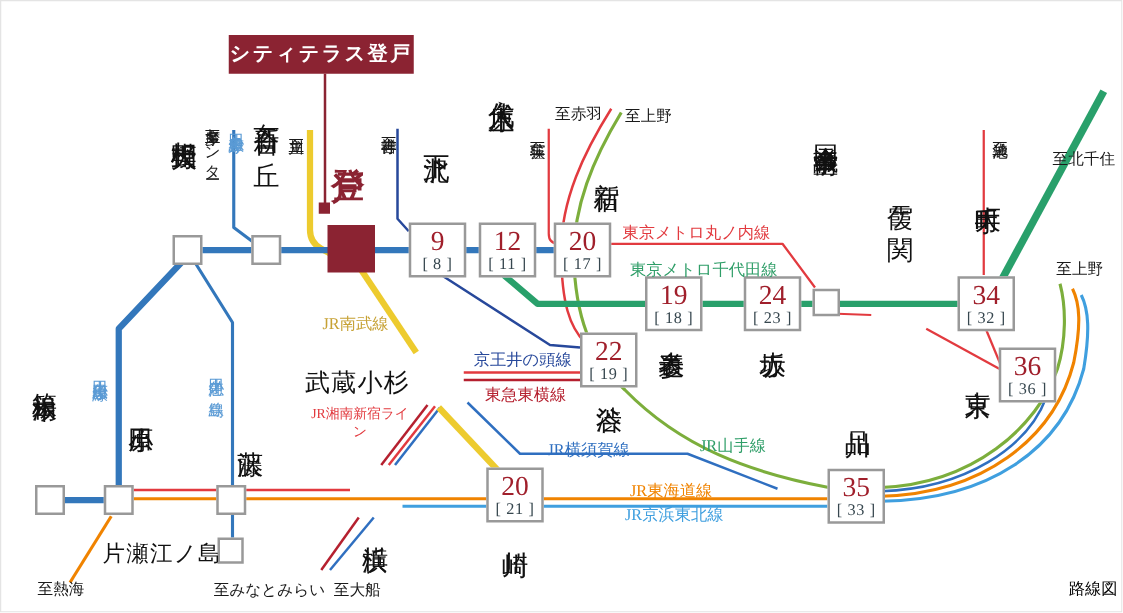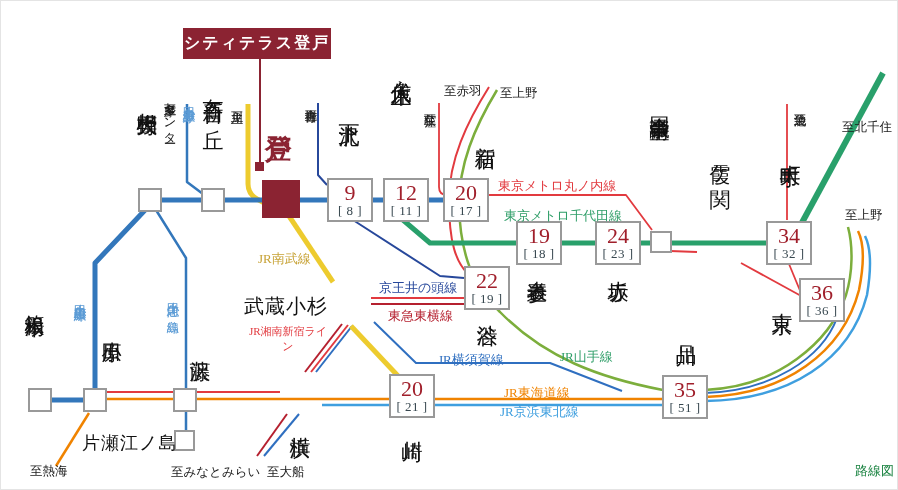--- a/index.html
+++ b/index.html
@@ -24,21 +24,21 @@
   .dst.v{writing-mode:vertical-rl;white-space:normal;}
   
   .ll{position:absolute;font-size:13px;z-index:2;white-space:nowrap;}
   .ll.v{writing-mode:vertical-rl;white-space:normal;letter-spacing:1px;}
   
   .callout{position:absolute;left:183px;top:28px;width:148px;height:31px;background:var(--c-accent);
            color:#fff;z-index:3;display:flex;align-items:center;justify-content:center;
            font-size:16px;font-weight:bold;letter-spacing:2px;}
   .pointer{position:absolute;left:259px;top:59px;width:2px;height:104px;background:var(--c-accent);z-index:3;}
   .pdot{position:absolute;left:255px;top:162px;width:9px;height:9px;background:var(--c-accent);z-index:3;}
-  .corner{position:absolute;left:855px;top:462px;font-size:13px;color:#15803d;z-index:2;}
+  .corner{position:absolute;left:855px;top:462px;font-size:13px;color:#000000;z-index:2;}
 </style>
 </head>
 <body>
 
 <div id="map">
 
   <svg id="lines" width="898" height="490" viewBox="0 0 898 490">
     <g fill="none" stroke-linecap="butt" stroke-linejoin="round">
 
       <path style="stroke:var(--c-yamanote)" stroke-width="2.5" d="M 497,90 C 474,128 459,165 459,205 C 460,252 472,286 500,312 C 545,358 600,378 663,390"></path>
@@ -136,21 +136,21 @@
   <div class="tbox" style="left:464px;top:266px">
     <span class="m">22</span>
     <span class="a">[ 19 ]</span>
   </div>
   <div class="tbox" style="left:389px;top:374px">
     <span class="m">20</span>
     <span class="a">[ 21 ]</span>
   </div>
   <div class="tbox" style="left:662px;top:375px">
     <span class="m">35</span>
-    <span class="a">[ 51 ]</span>
+    <span class="a">[ 33 ]</span>
   </div>
 
   <div class="st" style="left:136px;top:96px">相模大野</div>
   <div class="st" style="left:202px;top:84px">新百合ヶ丘</div>
   <div class="st big" style="left:264px;top:113px">登戸</div>
   <div class="st" style="left:338px;top:108px">下北沢</div>
   <div class="st" style="left:390px;top:66px">代々木上原</div>
   <div class="st" style="left:474px;top:130px">新宿</div>
   <div class="st" style="left:649px;top:100px;font-size:20px">国会議事堂前</div>
   <div class="st" style="left:709px;top:148px">霞ケ関</div>

